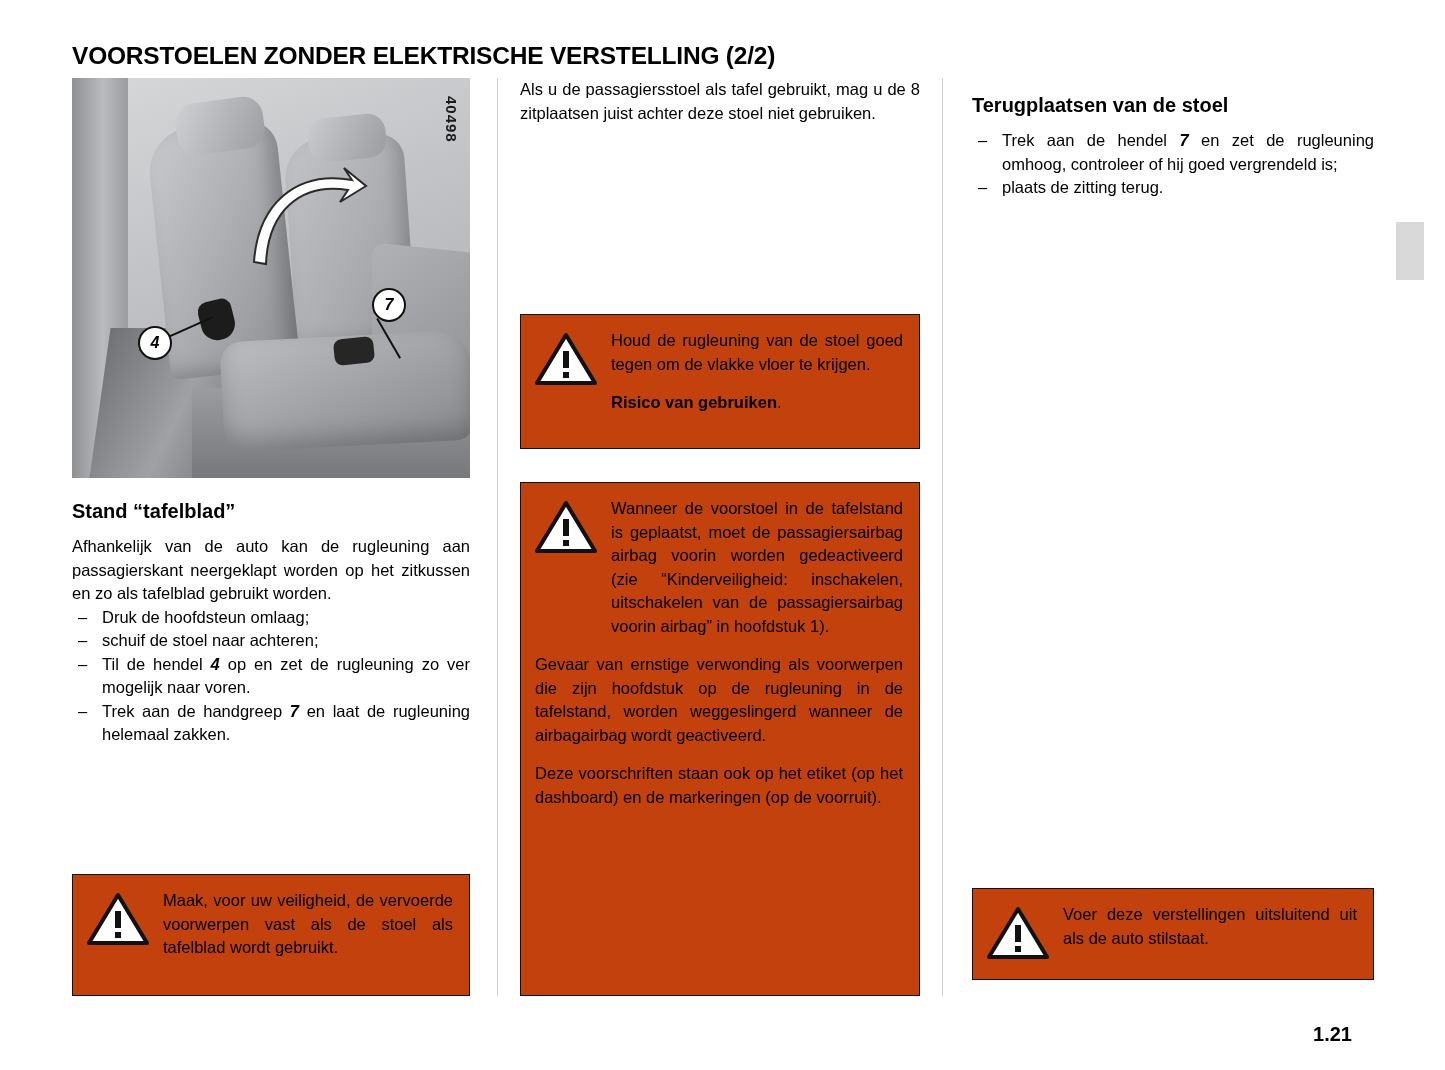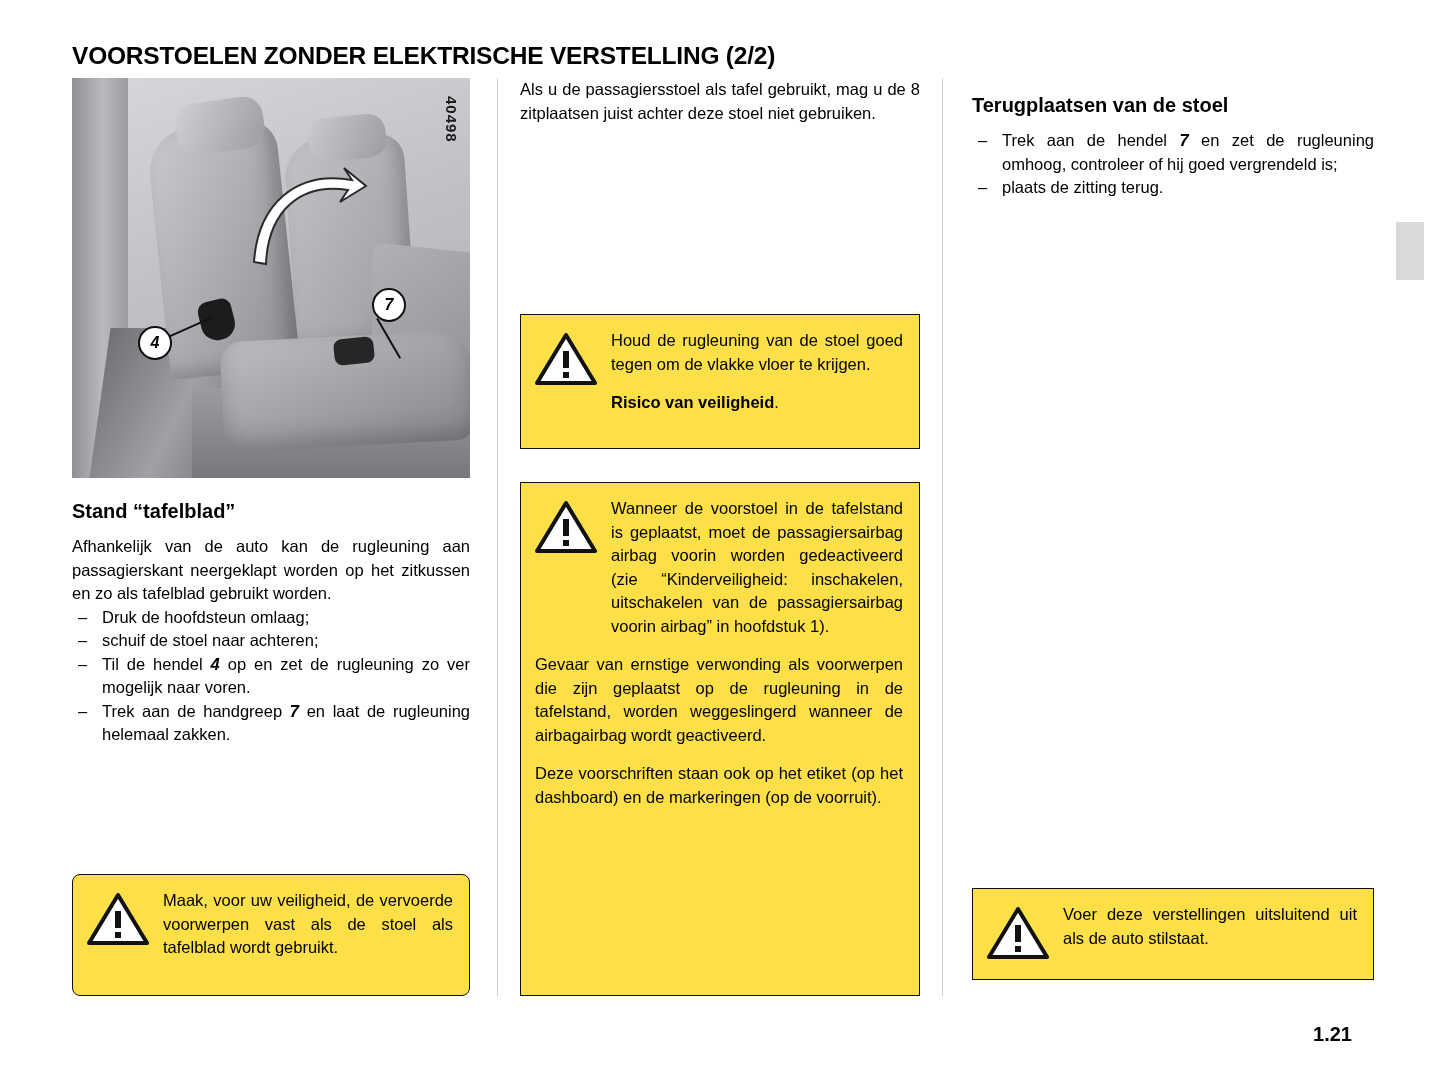--- a/index.html
+++ b/index.html
@@ -218,21 +218,21 @@
   ul.dashlist li .dash {
     position: absolute;
     left: 6px;
     top: 0;
   }
   b.num { font-style: italic; font-weight: bold; }
 
   
   .warnbox {
     border: 1.6px solid #111;
-    background: #fde047;
+    background: #c2410c;
     display: flex;
     align-items: flex-start;
     padding: 14px 16px 14px 14px;
     box-sizing: border-box;
   }
   .warnbox .tri {
     flex: 0 0 auto;
     margin-right: 14px;
     margin-top: 2px;
   }
@@ -251,21 +251,20 @@
   .warnbox.stacked .firstrow .tri { margin-right: 14px; }
   .warnbox .wtext p { margin: 0; }
   .warnbox .wtext p + p { margin-top: 15px; }
 
   .col1 .warn1 {
     position: absolute;
     left: 0;
     top: 796px;
     width: 398px;
     height: 122px;
-    border-radius: 8px;
   }
 
   
   .col2 {
     position: absolute;
     left: 520px;
     top: 74px;
     width: 400px;
   }
   .col2 .warnA {
@@ -370,34 +369,34 @@
     <p class="body">Als u de passagiersstoel als tafel gebruikt, mag u de 8 zitplaatsen juist achter deze stoel niet gebruiken.</p>
 
     <div class="warnbox warnA">
       <svg class="tri" width="62" height="56" viewBox="0 0 62 56">
         <path d="M31 4 L60 52 L2 52 Z" fill="#ffffff" stroke="#111" stroke-width="4" stroke-linejoin="round"></path>
         <rect x="28" y="20" width="6" height="17" fill="#111"></rect>
         <rect x="28" y="41" width="6" height="6" fill="#111"></rect>
       </svg>
       <div class="wtext">
         <p>Houd de rugleuning van de stoel goed tegen om de vlakke vloer te krijgen.</p>
-        <p><b>Risico van veiligheid</b><span>.</span></p>
+        <p><b>Risico van gebruiken</b><span>.</span></p>
       </div>
     </div>
 
     <div class="warnbox warnB stacked">
       <div class="firstrow">
         <svg class="tri" width="62" height="56" viewBox="0 0 62 56">
           <path d="M31 4 L60 52 L2 52 Z" fill="#ffffff" stroke="#111" stroke-width="4" stroke-linejoin="round"></path>
           <rect x="28" y="20" width="6" height="17" fill="#111"></rect>
           <rect x="28" y="41" width="6" height="6" fill="#111"></rect>
         </svg>
         <div class="wtext" style="flex:1">Wanneer de voorstoel in de tafelstand is geplaatst, moet de passagiersairbag airbag voorin worden gedeactiveerd (zie “Kinderveiligheid: inschakelen, uitschakelen van de passagiersairbag voorin airbag” in hoofdstuk 1).</div>
       </div>
-      <div class="wtext" style="margin-top:15px">Gevaar van ernstige verwonding als voorwerpen die zijn geplaatst op de rugleuning in de tafelstand, worden weggeslingerd wanneer de airbagairbag wordt geactiveerd.</div>
+      <div class="wtext" style="margin-top:15px">Gevaar van ernstige verwonding als voorwerpen die zijn hoofdstuk op de rugleuning in de tafelstand, worden weggeslingerd wanneer de airbagairbag wordt geactiveerd.</div>
       <div class="wtext" style="margin-top:15px">Deze voorschriften staan ook op het etiket (op het dashboard) en de markeringen (op de voorruit).</div>
     </div>
   </div>
 
   <div class="col3">
     <h2 class="section">Terugplaatsen van de stoel</h2>
 
     <ul class="dashlist">
       <li class="body"><span class="dash">–</span><span>Trek aan de hendel <b class="num">7</b> en zet de rugleuning omhoog, controleer of hij goed vergrendeld is;</span></li>
       <li class="body"><span class="dash">–</span><span>plaats de zitting terug.</span></li>

